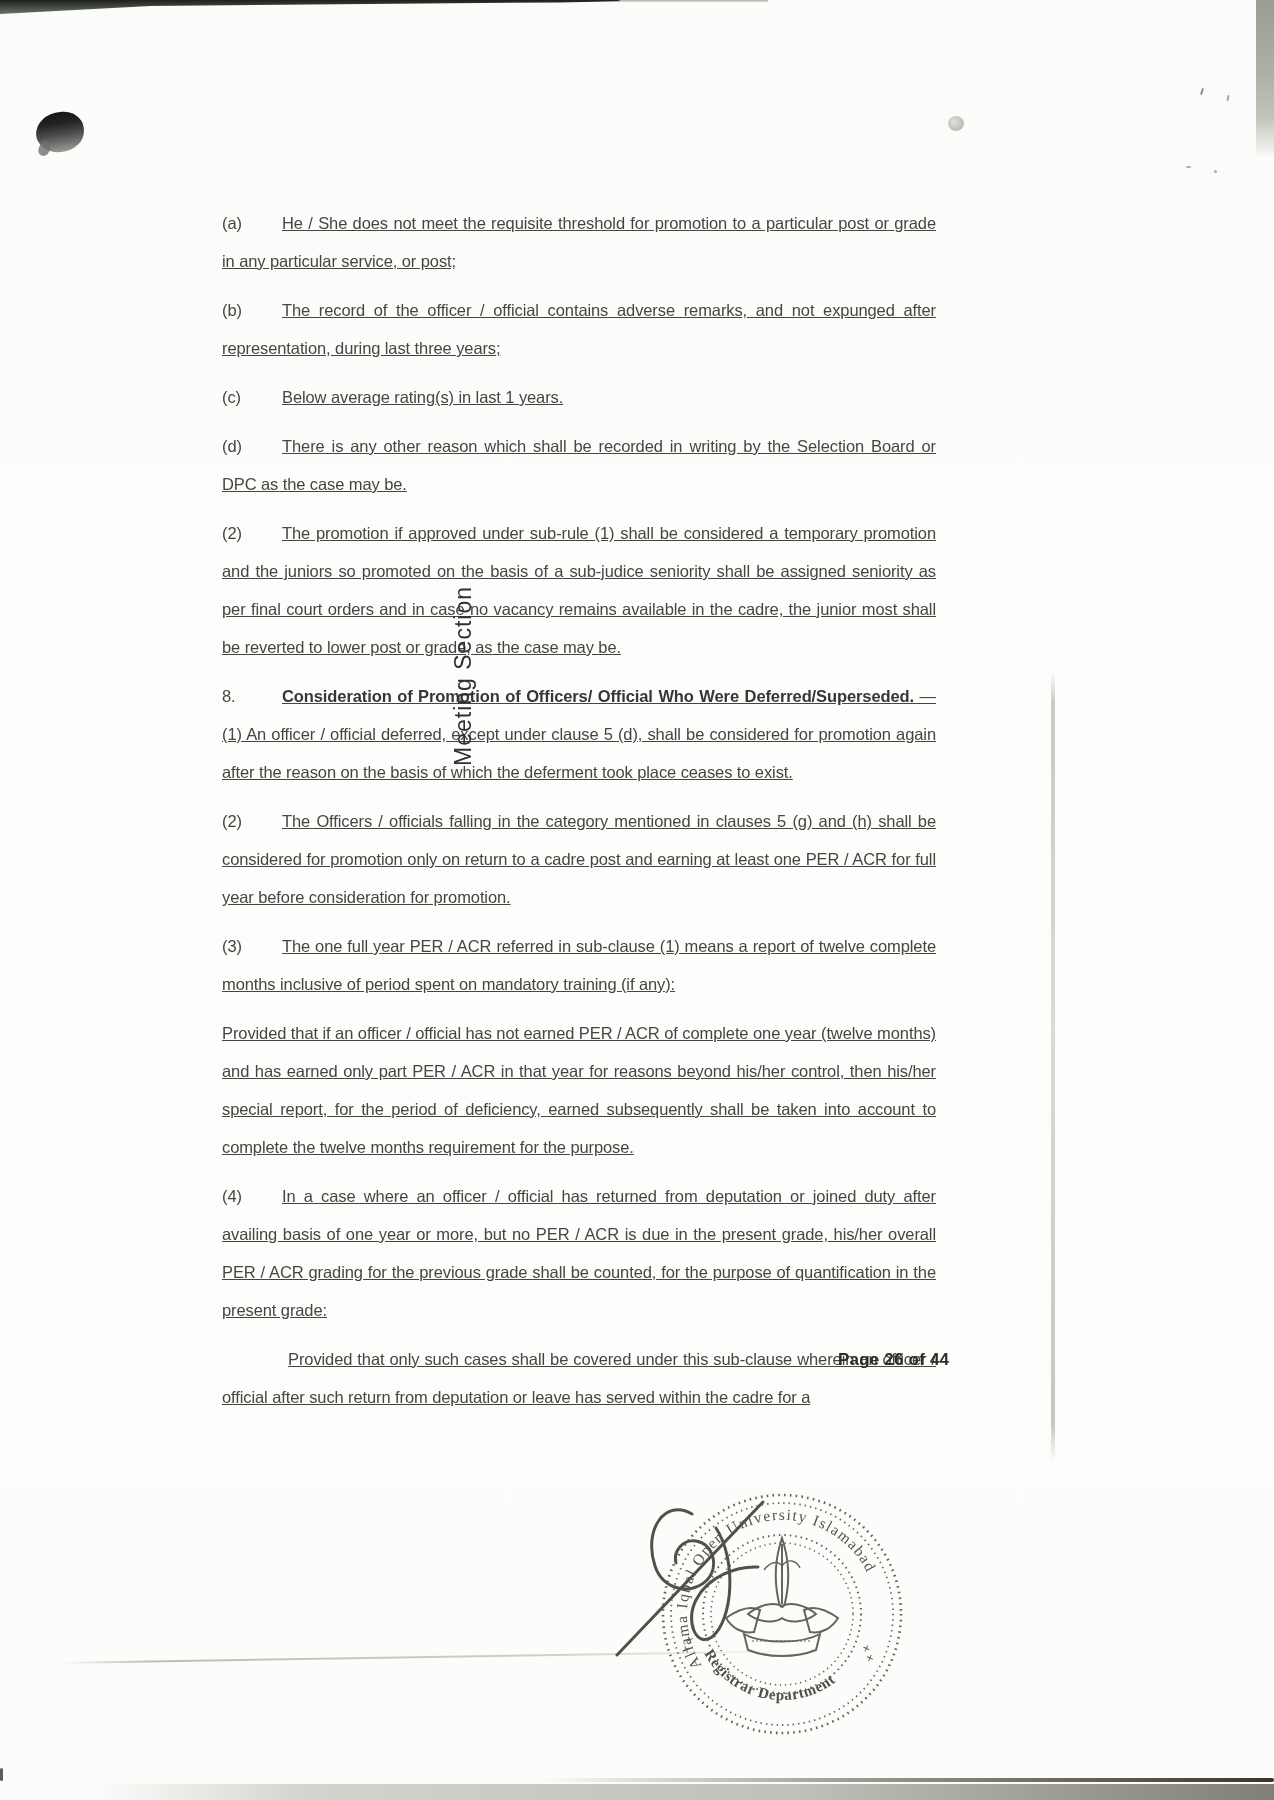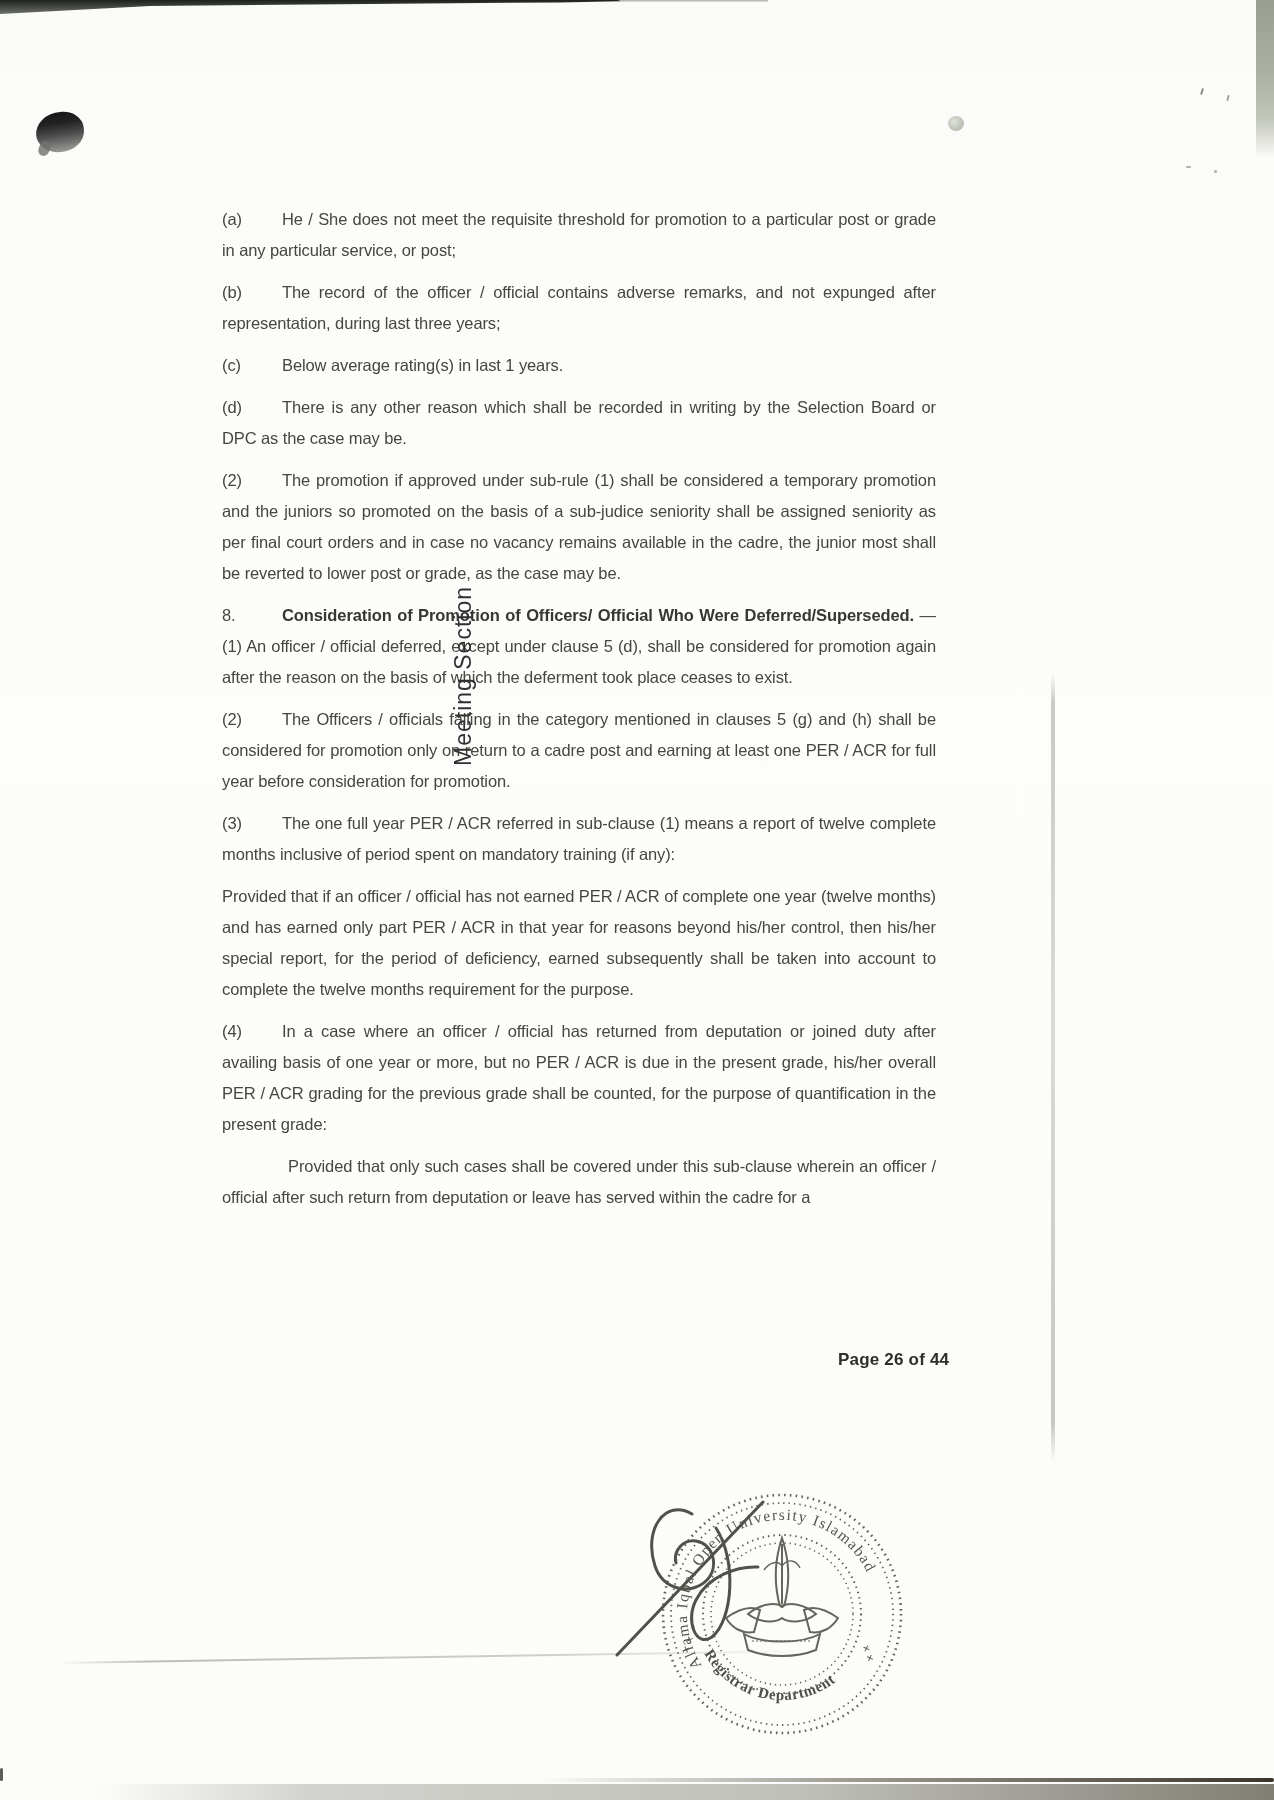--- a/index.html
+++ b/index.html
@@ -52,21 +52,21 @@
     background:linear-gradient(90deg,rgba(80,76,60,0) 0%,rgba(72,68,52,.5) 40%,#3a3526 100%);
   }
   .bottom-band{
     position:absolute;left:95px;top:1784px;width:1179px;height:16px;
     background:linear-gradient(90deg,rgba(150,150,142,0) 0%,rgba(150,150,142,.4) 18%,
       rgba(132,132,122,.5) 60%,rgba(96,96,84,.8) 100%);
   }
   
   .content{
     position:absolute;left:222px;top:204px;width:714px;
-    color:#454542;font-size:16.5px;line-height:31px;letter-spacing:-0.1px;
+    color:#454542;font-size:16.5px;line-height:38px;letter-spacing:-0.1px;text-decoration:underline;
   }
   .para{text-align:justify;margin:0 0 11px 0;}
   .para .label{display:inline-block;width:60px;}
   .para .bold{font-weight:bold;color:#363634;}
   .para.indent{text-indent:66px;}
   
   .watermark{
     position:absolute;left:463px;top:676px;
     transform:translate(-50%,-50%) rotate(-90deg);
     white-space:nowrap;font-size:23px;color:#303030;letter-spacing:1px;

